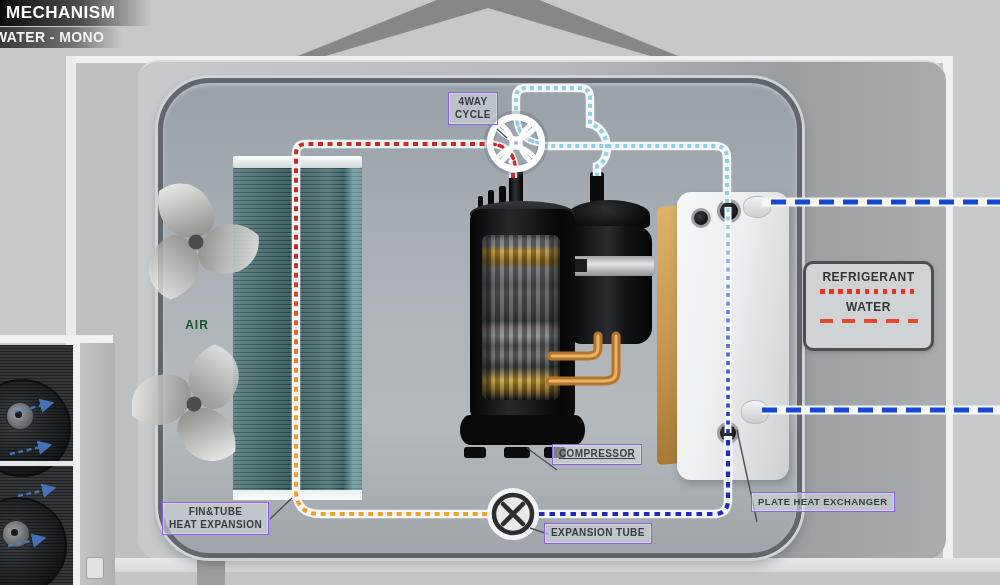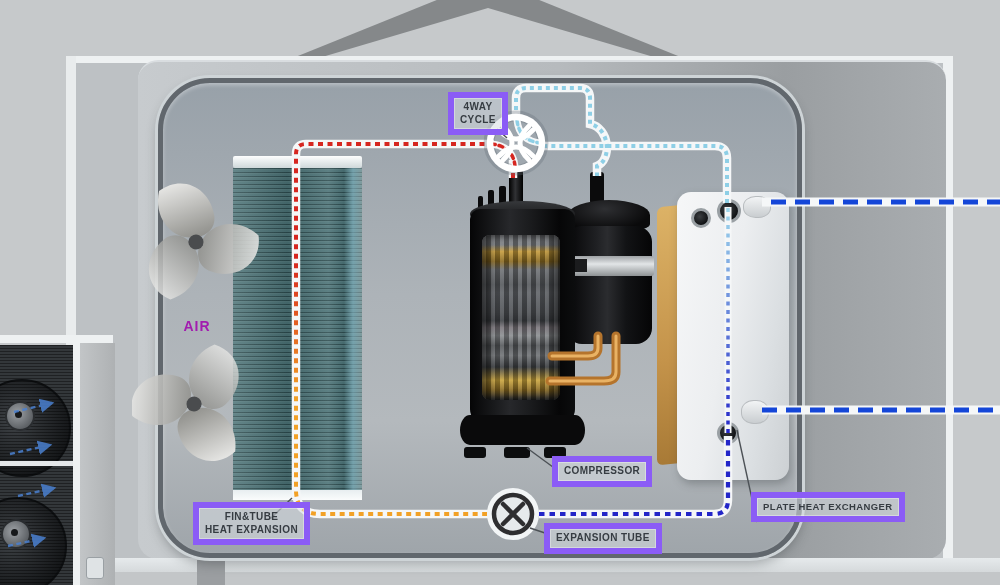--- a/index.html
+++ b/index.html
@@ -42,21 +42,21 @@
     background:linear-gradient(180deg,#fdfefe,#cfd8da);border-radius:2px;}
   .ftx .body{position:absolute;left:0;top:12px;width:100%;height:322px;background:#4b7276;}
   .ftx .body::before{content:"";position:absolute;inset:0;
     background:repeating-linear-gradient(180deg,rgba(8,28,30,.45) 0 1px,rgba(255,255,255,.04) 1px 2px,transparent 2px 4px);}
   .ftx .body::after{content:"";position:absolute;inset:0;
     background:linear-gradient(90deg,rgba(255,255,255,.14) 0%,rgba(0,0,0,.12) 42%,rgba(255,255,255,.10) 74%,rgba(0,0,0,.08) 86%,rgba(150,200,215,.55) 93%,rgba(255,255,255,.28) 100%);}
   .ftx .cap-bot{position:absolute;left:0;bottom:0;width:100%;height:10px;
     background:linear-gradient(180deg,#e8eef0,#fafcfc);}
 
   .air-label{left:166px;top:318px;width:62px;text-align:center;z-index:11;
-    color:#a21caf;font-size:14px;font-weight:600;letter-spacing:1px;}
+    color:#14532d;font-size:12px;font-weight:600;letter-spacing:1px;}
 
   
   .comp{left:440px;top:165px;width:230px;height:300px;z-index:20;}
   .comp div{position:absolute;}
   .c-stub{background:#0a0a0b;border-radius:2px;}
   .c-discharge{left:69px;top:5px;width:14px;height:42px;border-radius:3px;
     background:linear-gradient(90deg,#000,#313235 45%,#000);}
   .c-dome{left:30px;top:36px;width:105px;height:26px;border-radius:50%;
     background:linear-gradient(180deg,#36383b,#0a0a0b);}
   .c-body{left:30px;top:44px;width:105px;height:216px;border-radius:10px 10px 16px 16px;
@@ -92,21 +92,21 @@
 
   
   .legend{left:803px;top:261px;width:125px;height:84px;z-index:30;border:3px solid #4b5055;
     border-radius:10px;background:#cfd3d6;box-shadow:0 2px 4px rgba(60,65,70,.25);}
   .legend .t{margin-top:6px;text-align:center;color:#2e3338;font-size:12px;font-weight:bold;letter-spacing:.5px;}
   .legend .ln{width:98px;height:4.5px;margin:5px auto 0 auto;}
   .ln-dot{background:repeating-linear-gradient(90deg,#e83420 0 4.5px,transparent 4.5px 9px);}
   .ln-dash{background:repeating-linear-gradient(90deg,#e84828 0 13px,transparent 13px 22px);}
 
   
-  .lbl{position:absolute;z-index:45;background:rgba(215,221,225,.55);border:6px solid #8b5cf6;
+  .lbl{position:absolute;z-index:45;background:rgba(215,221,225,.55);border:1px solid #8b5cf6;
     color:#363c42;font-size:10px;font-weight:600;line-height:1.25;letter-spacing:.4px;
     padding:3px 6px;text-align:center;box-shadow:inset 0 0 0 1px rgba(255,255,255,.35);}
   .lbl.small{font-size:9.5px;}
 
   
   .odu{left:0;top:335px;width:115px;height:250px;z-index:10;}
   .odu div{position:absolute;}
   .o-top{left:0;top:0;width:113px;height:8px;background:#eef1f2;}
   .o-side{left:80px;top:8px;width:35px;height:242px;background:linear-gradient(90deg,#c2c5c7,#aeb1b3);}
   .o-grille{left:0;top:10px;width:73px;height:240px;background:#33373a;overflow:hidden;}
@@ -138,20 +138,26 @@
   <div class="abs wall-top"></div>
   <div class="abs wall-left"></div>
   <div class="abs wall-right"></div>
   <div class="abs outer-panel"></div>
   <div class="abs ground-a"></div>
   <div class="abs ground-b"></div>
   <div class="abs ground-leg"></div>
   <div class="abs inner-panel"></div>
 
 
+  <div class="abs hdr1">
+    <span>MECHANISM</span>
+  </div>
+  <div class="abs hdr2">
+    <span>WATER - MONO</span>
+  </div>
 
   <div class="abs odu">
     <div class="o-grille">
       <div class="o-fan" style="left:-27px;top:34px;"></div>
       <div class="o-fan" style="left:-31px;top:152px;"></div>
     </div>
     <div class="o-hub" style="left:5px;top:66px;"></div>
     <div class="o-hub" style="left:1px;top:184px;"></div>
     <div class="o-div"></div>
     <div class="o-trim"></div>
@@ -306,22 +312,28 @@
       <path d="M 530 528 L 548 534"></path>
       <path d="M 270 519 L 292 498"></path>
       <path d="M 737 430 L 757 522"></path>
     </g>
   </svg>
 
   <div class="lbl" style="left:448px;top:92px;">
     <span>4WAY</span><br>
     <span>CYCLE</span>
   </div>
-  <div class="lbl" style="left:552px;top:456px;">COMPRESSOR</div>
+  <div class="lbl" style="left:552px;top:444px;text-decoration:underline;">COMPRESSOR</div>
   <div class="lbl" style="left:544px;top:523px;">EXPANSION TUBE</div>
-  <div class="lbl" style="left:162px;top:502px;margin-left:31px;">
+  <div class="lbl" style="left:162px;top:502px;">
     <span>FIN&amp;TUBE</span><br>
     <span>HEAT EXPANSION</span>
   </div>
   <div class="lbl small" style="left:751px;top:492px;">PLATE HEAT EXCHANGER</div>
 
+  <div class="abs legend">
+    <div class="t">REFRIGERANT</div>
+    <div class="ln ln-dot"></div>
+    <div class="t">WATER</div>
+    <div class="ln ln-dash"></div>
+  </div>
 
 </div>
 
 </body></html>

